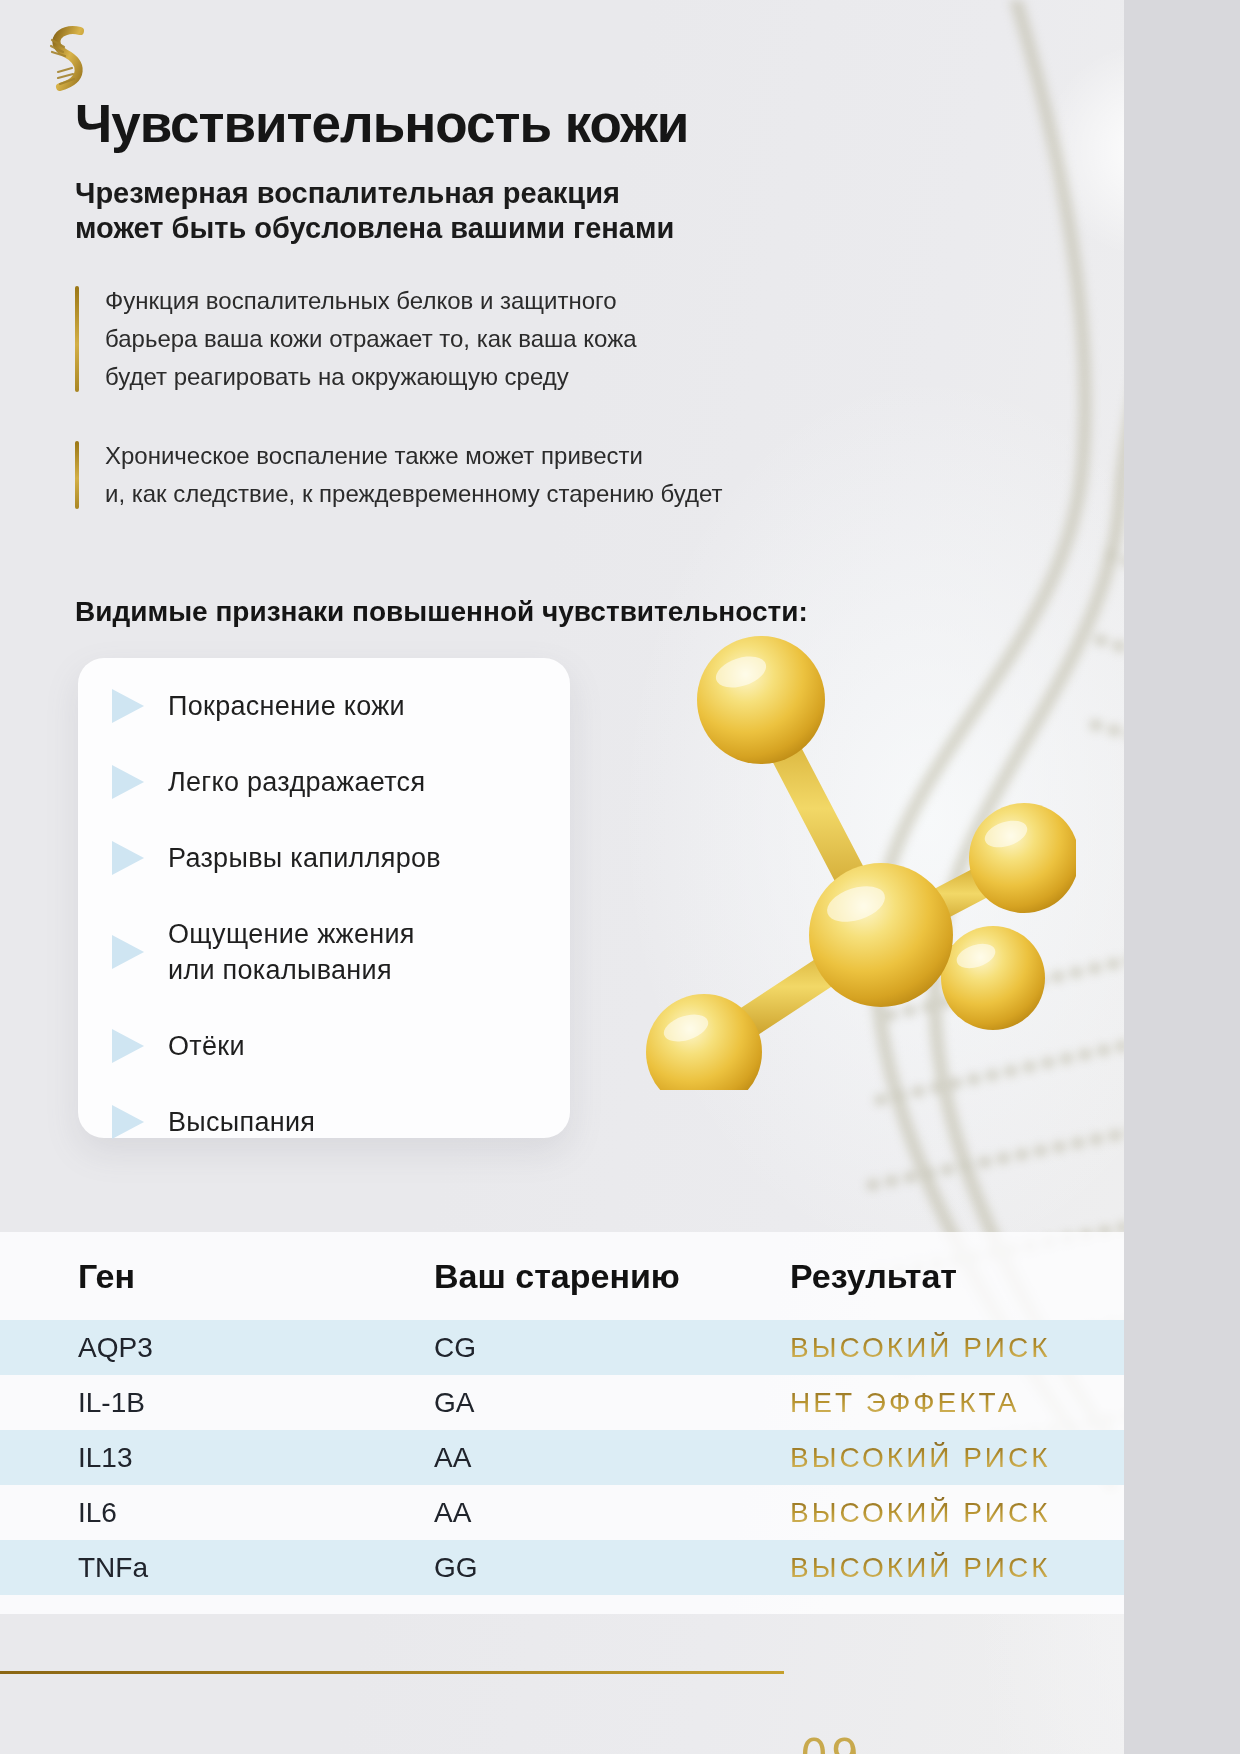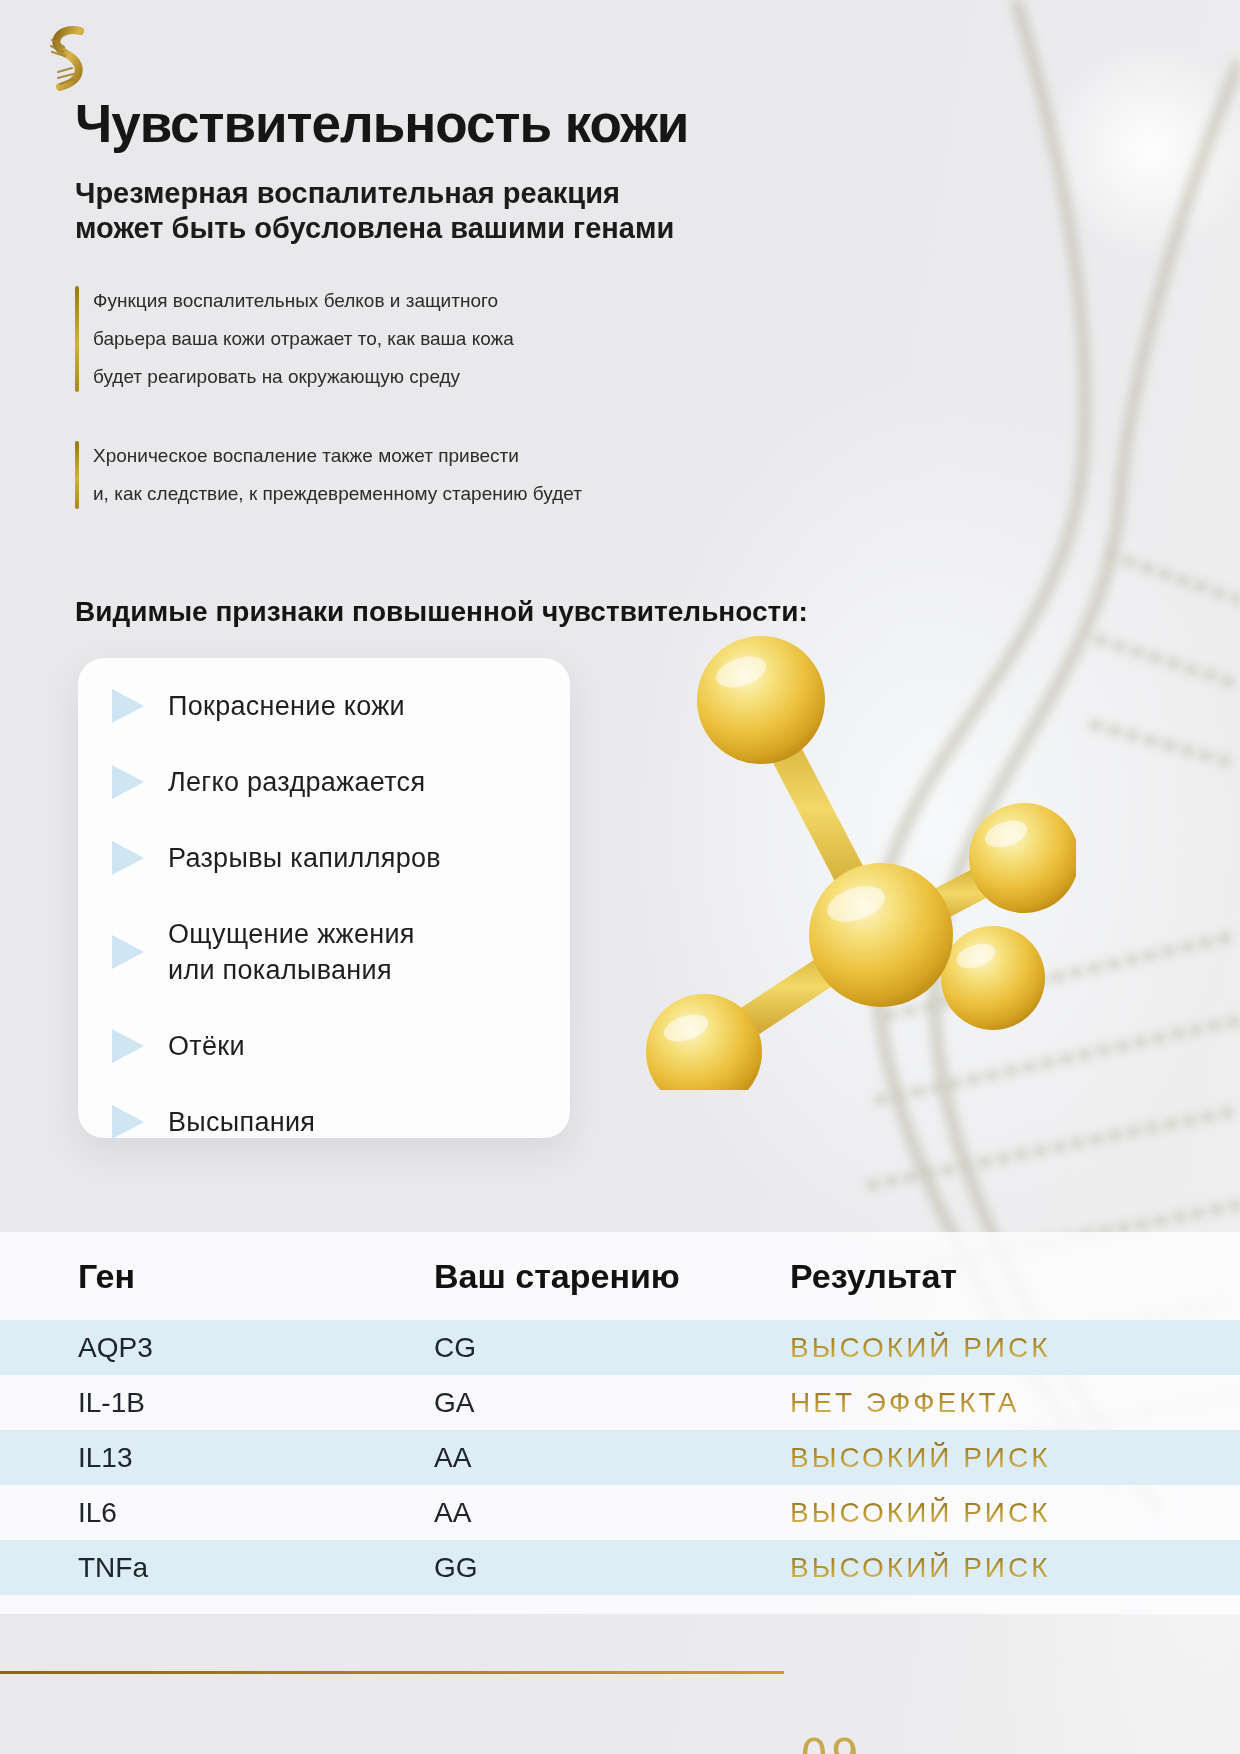--- a/index.html
+++ b/index.html
@@ -1,33 +1,33 @@
 <!DOCTYPE html>
 <html><head>
 <meta charset="utf-8">
 <style>
   html,body{margin:0;padding:0;}
   body{font-family:"Liberation Sans", sans-serif; background:#d8d8dc;}
   .page{
-    position:relative; width:1240px; height:1754px; overflow:hidden;
+    position:relative; width:1124px; height:1754px; overflow:hidden;
     background:
       radial-gradient(circle 150px at 1150px 150px, rgba(255,255,255,.95), rgba(255,255,255,0) 72%),
       radial-gradient(ellipse 430px 620px at 930px 820px, rgba(249,251,252,.85), rgba(249,251,252,0) 72%),
       radial-gradient(ellipse 300px 500px at 1200px 1600px, rgba(244,244,246,.9), rgba(244,244,246,0) 75%),
       linear-gradient(100deg,#e9e9ec 45%,#ebebee 70%,#efefef);
   }
   
   .dna-bg{position:absolute; left:810px; top:0; width:430px; height:1560px; filter:blur(5px); opacity:.5;}
   
   .logo{position:absolute; left:44px; top:24px; width:46px; height:80px;}
   
   .h1{position:absolute; left:75px; top:96px; font-size:53px; font-weight:800; letter-spacing:-1px; color:#161616; line-height:1.05;}
   .subtitle{position:absolute; left:75px; top:176px; font-size:29px; font-weight:800; color:#1b1b1b; line-height:1.2;}
   
-  .para{position:absolute; left:75px; padding-left:18px; font-size:19px; color:#2b2b2b; line-height:38px; font-weight:400;}
+  .para{position:absolute; left:75px; padding-left:30px; font-size:24px; color:#2b2b2b; line-height:38px; font-weight:400;}
   .para::before{content:""; position:absolute; left:0; top:4px; bottom:4px; width:4px; border-radius:2px;
     background:linear-gradient(180deg,#9a7615,#d3af46 55%,#a98624);}
   .para1{top:282px;}
   .para2{top:437px;}
   
   .signs-heading{position:absolute; left:75px; top:596px; font-size:28px; font-weight:800; color:#151515;}
   .card{position:absolute; left:78px; top:658px; width:492px; height:480px; background:#fdfdfe; border-radius:26px;
     box-shadow:0 14px 34px rgba(110,115,130,.14); padding:30px 23px 0 34px; box-sizing:border-box;}
   .sign-item{display:flex; align-items:center; gap:24px; margin-bottom:40px;}
   .tri-icon{width:0; height:0; flex:0 0 auto;

